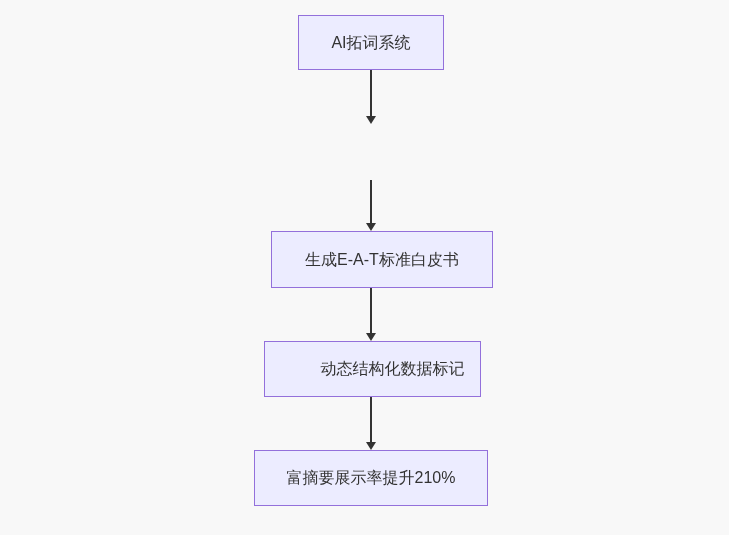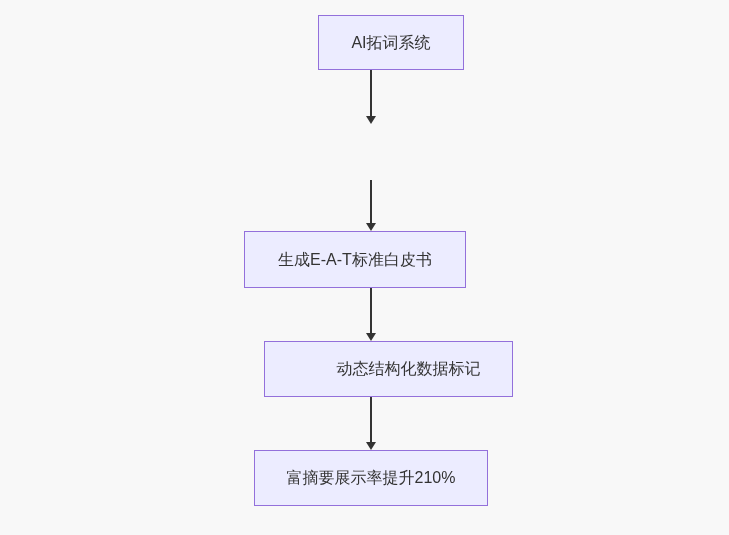--- a/index.html
+++ b/index.html
@@ -47,45 +47,45 @@
     border-left: 5px solid transparent;
     border-right: 5px solid transparent;
     border-top: 8px solid var(--arrow, #333333);
   }
 </style>
 </head>
 <body>
 
 <div class="canvas">
 
-  <div class="node" style="left:298px; top:15px; width:146px; height:55px;margin-left:20px;">
+  <div class="node" style="left:298px; top:15px; width:146px; height:55px;">
     <span class="node-label">AI拓词系统</span>
   </div>
 
   <div class="edge" style="left:366px; top:70px; height:54px;">
     <div class="edge-line"></div>
     <div class="edge-head"></div>
   </div>
 
 
   <div class="edge" style="left:366px; top:180px; height:51px;">
     <div class="edge-line"></div>
     <div class="edge-head"></div>
   </div>
 
-  <div class="node" style="left:244px; top:231px; width:222px; height:57px;">
+  <div class="node" style="left:271px; top:231px; width:222px; height:57px;">
     <span class="node-label">生成E-A-T标准白皮书</span>
   </div>
 
   <div class="edge" style="left:366px; top:288px; height:53px;">
     <div class="edge-line"></div>
     <div class="edge-head"></div>
   </div>
 
-  <div class="node" style="left:264px; top:341px; width:249px; height:56px;padding-left:40px;">
+  <div class="node" style="left:264px; top:341px; width:217px; height:56px;padding-left:40px;">
     <span class="node-label">动态结构化数据标记</span>
   </div>
 
   <div class="edge" style="left:366px; top:397px; height:53px;">
     <div class="edge-line"></div>
     <div class="edge-head"></div>
   </div>
 
   <div class="node" style="left:254px; top:450px; width:234px; height:56px;">
     <span class="node-label">富摘要展示率提升210%</span>

